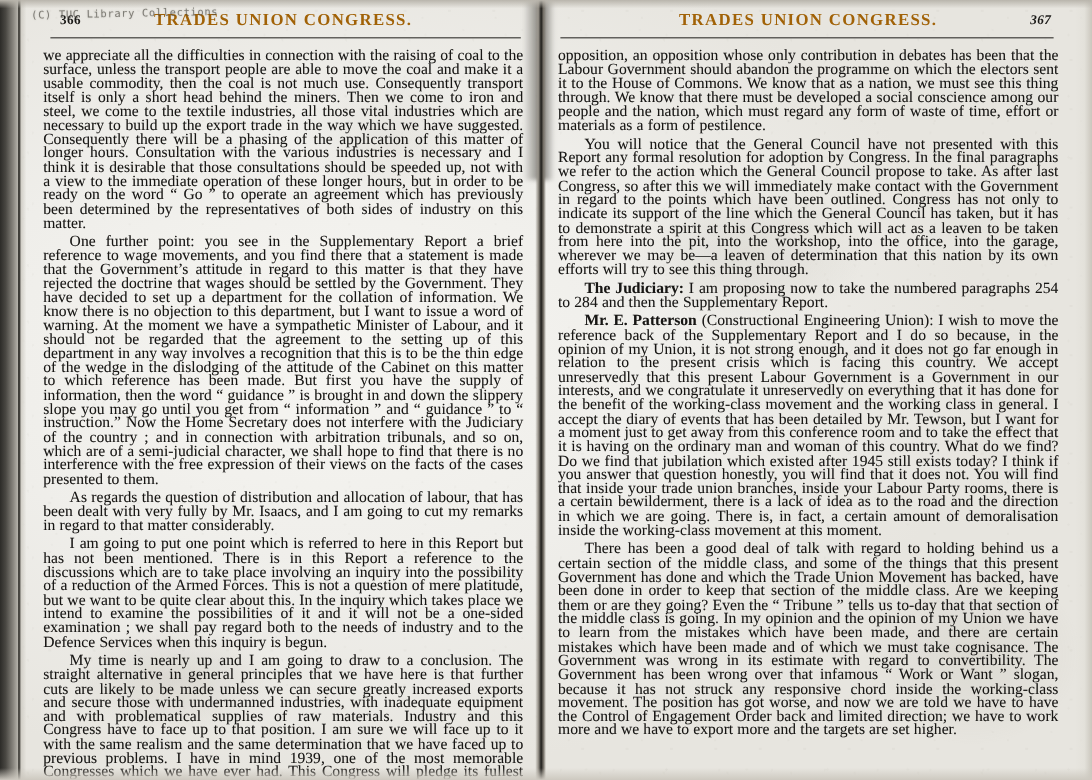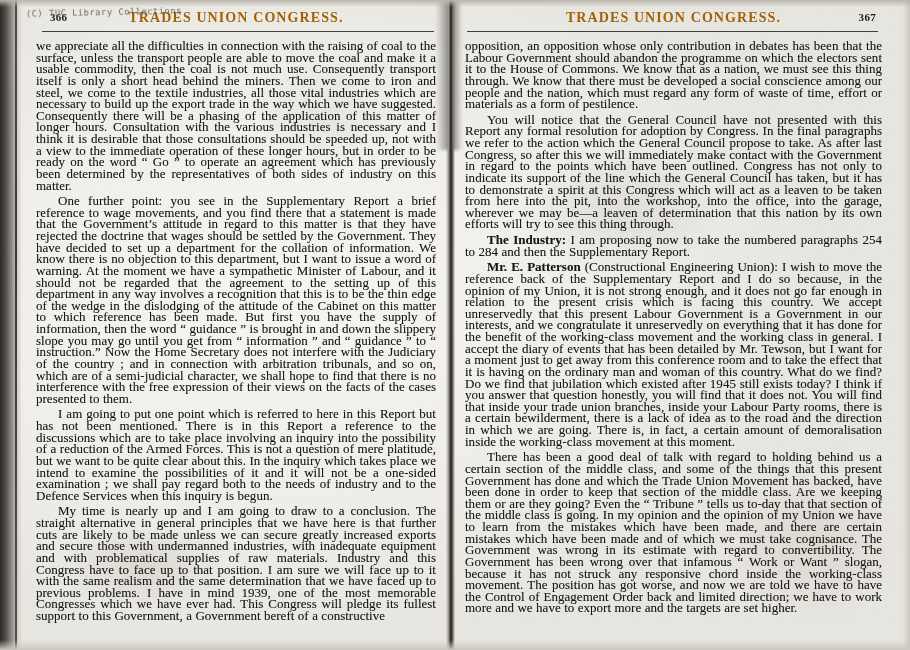--- a/index.html
+++ b/index.html
@@ -127,21 +127,21 @@
   }
   .folio {
     position: absolute;
     top: 1px;
     font-size: 11px;
     font-weight: bold;
     color: #1b1a18;
     letter-spacing: .3px;
   }
   .folio.left-folio  { left: 14px; }
-  .folio.right-folio { right: 6px; }
+  .folio.right-folio { right: 6px; font-style: italic; }
   .head-rule {
     height: 1px;
     background: #2a2926;
     margin-bottom: 8px;
     opacity: .88;
   }
   .page.left .head-rule  { margin-left: 6px; margin-right: 2px; }
   .page.right .head-rule { margin-left: 2px; margin-right: 4px; }
 
   
@@ -195,37 +195,38 @@
   <div class="page left">
     <div class="page-inner">
       <div class="running-head">
         <div class="folio left-folio">366</div>
         <div class="head-title">TRADES UNION CONGRESS.</div>
       </div>
       <div class="head-rule"></div>
       <div class="col" id="left-col">
           <p>we appreciate all the difficulties in connection with the raising of coal to the surface, unless the transport people are able to move the coal and make it a usable commodity, then the coal is not much use. Consequently transport itself is only a short head behind the miners. Then we come to iron and steel, we come to the textile industries, all those vital industries which are necessary to build up the export trade in the way which we have suggested. Consequently there will be a phasing of the application of this matter of longer hours. Consultation with the various industries is necessary and I think it is desirable that those consultations should be speeded up, not with a view to the immediate operation of these longer hours, but in order to be ready on the word “ Go ” to operate an agreement which has previously been determined by the representatives of both sides of industry on this matter.</p>
           <p class="indent gap">One further point: you see in the Supplementary Report a brief reference to wage movements, and you find there that a statement is made that the Government’s attitude in regard to this matter is that they have rejected the doctrine that wages should be settled by the Government. They have decided to set up a department for the collation of information. We know there is no objection to this department, but I want to issue a word of warning. At the moment we have a sympathetic Minister of Labour, and it should not be regarded that the agreement to the setting up of this department in any way involves a recognition that this is to be the thin edge of the wedge in the dislodging of the attitude of the Cabinet on this matter to which reference has been made. But first you have the supply of information, then the word “ guidance ” is brought in and down the slippery slope you may go until you get from “ information ” and “ guidance ” to “ instruction.” Now the Home Secretary does not interfere with the Judiciary of the country ; and in connection with arbitration tribunals, and so on, which are of a semi-judicial character, we shall hope to find that there is no interference with the free expression of their views on the facts of the cases presented to them.</p>
+          <p class="indent gap">As regards the question of distribution and allocation of labour, that has been dealt with very fully by Mr. Isaacs, and I am going to cut my remarks in regard to that matter considerably.</p>
           <p class="indent gap">I am going to put one point which is referred to here in this Report but has not been mentioned. There is in this Report a reference to the discussions which are to take place involving an inquiry into the possibility of a reduction of the Armed Forces. This is not a question of mere platitude, but we want to be quite clear about this. In the inquiry which takes place we intend to examine the possibilities of it and it will not be a one-sided examination ; we shall pay regard both to the needs of industry and to the Defence Services when this inquiry is begun.</p>
           <p class="indent gap">My time is nearly up and I am going to draw to a conclusion. The straight alternative in general principles that we have here is that further cuts are likely to be made unless we can secure greatly increased exports and secure those with undermanned industries, with inadequate equipment and with problematical supplies of raw materials. Industry and this Congress have to face up to that position. I am sure we will face up to it with the same realism and the same determination that we have faced up to previous problems. I have in mind 1939, one of the most memorable Congresses which we have ever had. This Congress will pledge its fullest support to this Government, a Government bereft of a constructive</p>
         </div>
     </div>
   </div>
 
   <div class="page right">
     <div class="page-inner">
       <div class="running-head">
         <div class="head-title">TRADES UNION CONGRESS.</div>
         <div class="folio right-folio">367</div>
       </div>
       <div class="head-rule"></div>
       <div class="col" id="right-col">
           <p>opposition, an opposition whose only contribution in debates has been that the Labour Government should abandon the programme on which the electors sent it to the House of Commons. We know that as a nation, we must see this thing through. We know that there must be developed a social conscience among our people and the nation, which must regard any form of waste of time, effort or materials as a form of pestilence.</p>
           <p class="indent gap">You will notice that the General Council have not presented with this Report any formal resolution for adoption by Congress. In the final paragraphs we refer to the action which the General Council propose to take. As after last Congress, so after this we will immediately make contact with the Government in regard to the points which have been outlined. Congress has not only to indicate its support of the line which the General Council has taken, but it has to demonstrate a spirit at this Congress which will act as a leaven to be taken from here into the pit, into the workshop, into the office, into the garage, wherever we may be—a leaven of determination that this nation by its own efforts will try to see this thing through.</p>
-          <p class="indent gap"><span class="speaker">The Industry:</span> I am proposing now to take the numbered paragraphs 254 to 284 and then the Supplementary Report.</p>
+          <p class="indent gap"><span class="speaker">The Judiciary:</span> I am proposing now to take the numbered paragraphs 254 to 284 and then the Supplementary Report.</p>
           <p class="indent gap"><span class="speaker">Mr. E. Patterson</span> (Constructional Engineering Union): I wish to move the reference back of the Supplementary Report and I do so because, in the opinion of my Union, it is not strong enough, and it does not go far enough in relation to the present crisis which is facing this country. We accept unreservedly that this present Labour Government is a Government in our interests, and we congratulate it unreservedly on everything that it has done for the benefit of the working-class movement and the working class in general. I accept the diary of events that has been detailed by Mr. Tewson, but I want for a moment just to get away from this conference room and to take the effect that it is having on the ordinary man and woman of this country. What do we find? Do we find that jubilation which existed after 1945 still exists today? I think if you answer that question honestly, you will find that it does not. You will find that inside your trade union branches, inside your Labour Party rooms, there is a certain bewilderment, there is a lack of idea as to the road and the direction in which we are going. There is, in fact, a certain amount of demoralisation inside the working-class movement at this moment.</p>
           <p class="indent gap">There has been a good deal of talk with regard to holding behind us a certain section of the middle class, and some of the things that this present Government has done and which the Trade Union Movement has backed, have been done in order to keep that section of the middle class. Are we keeping them or are they going? Even the “ Tribune ” tells us to-day that that section of the middle class is going. In my opinion and the opinion of my Union we have to learn from the mistakes which have been made, and there are certain mistakes which have been made and of which we must take cognisance. The Government was wrong in its estimate with regard to convertibility. The Government has been wrong over that infamous “ Work or Want ” slogan, because it has not struck any responsive chord inside the working-class movement. The position has got worse, and now we are told we have to have the Control of Engagement Order back and limited direction; we have to work more and we have to export more and the targets are set higher.</p>
         </div>
     </div>
   </div>
 
   <div class="gutter-top-smudge"></div>
   <div class="gutter"></div>
   <div class="left-shadow"></div>
   <div class="left-hairline"></div>

